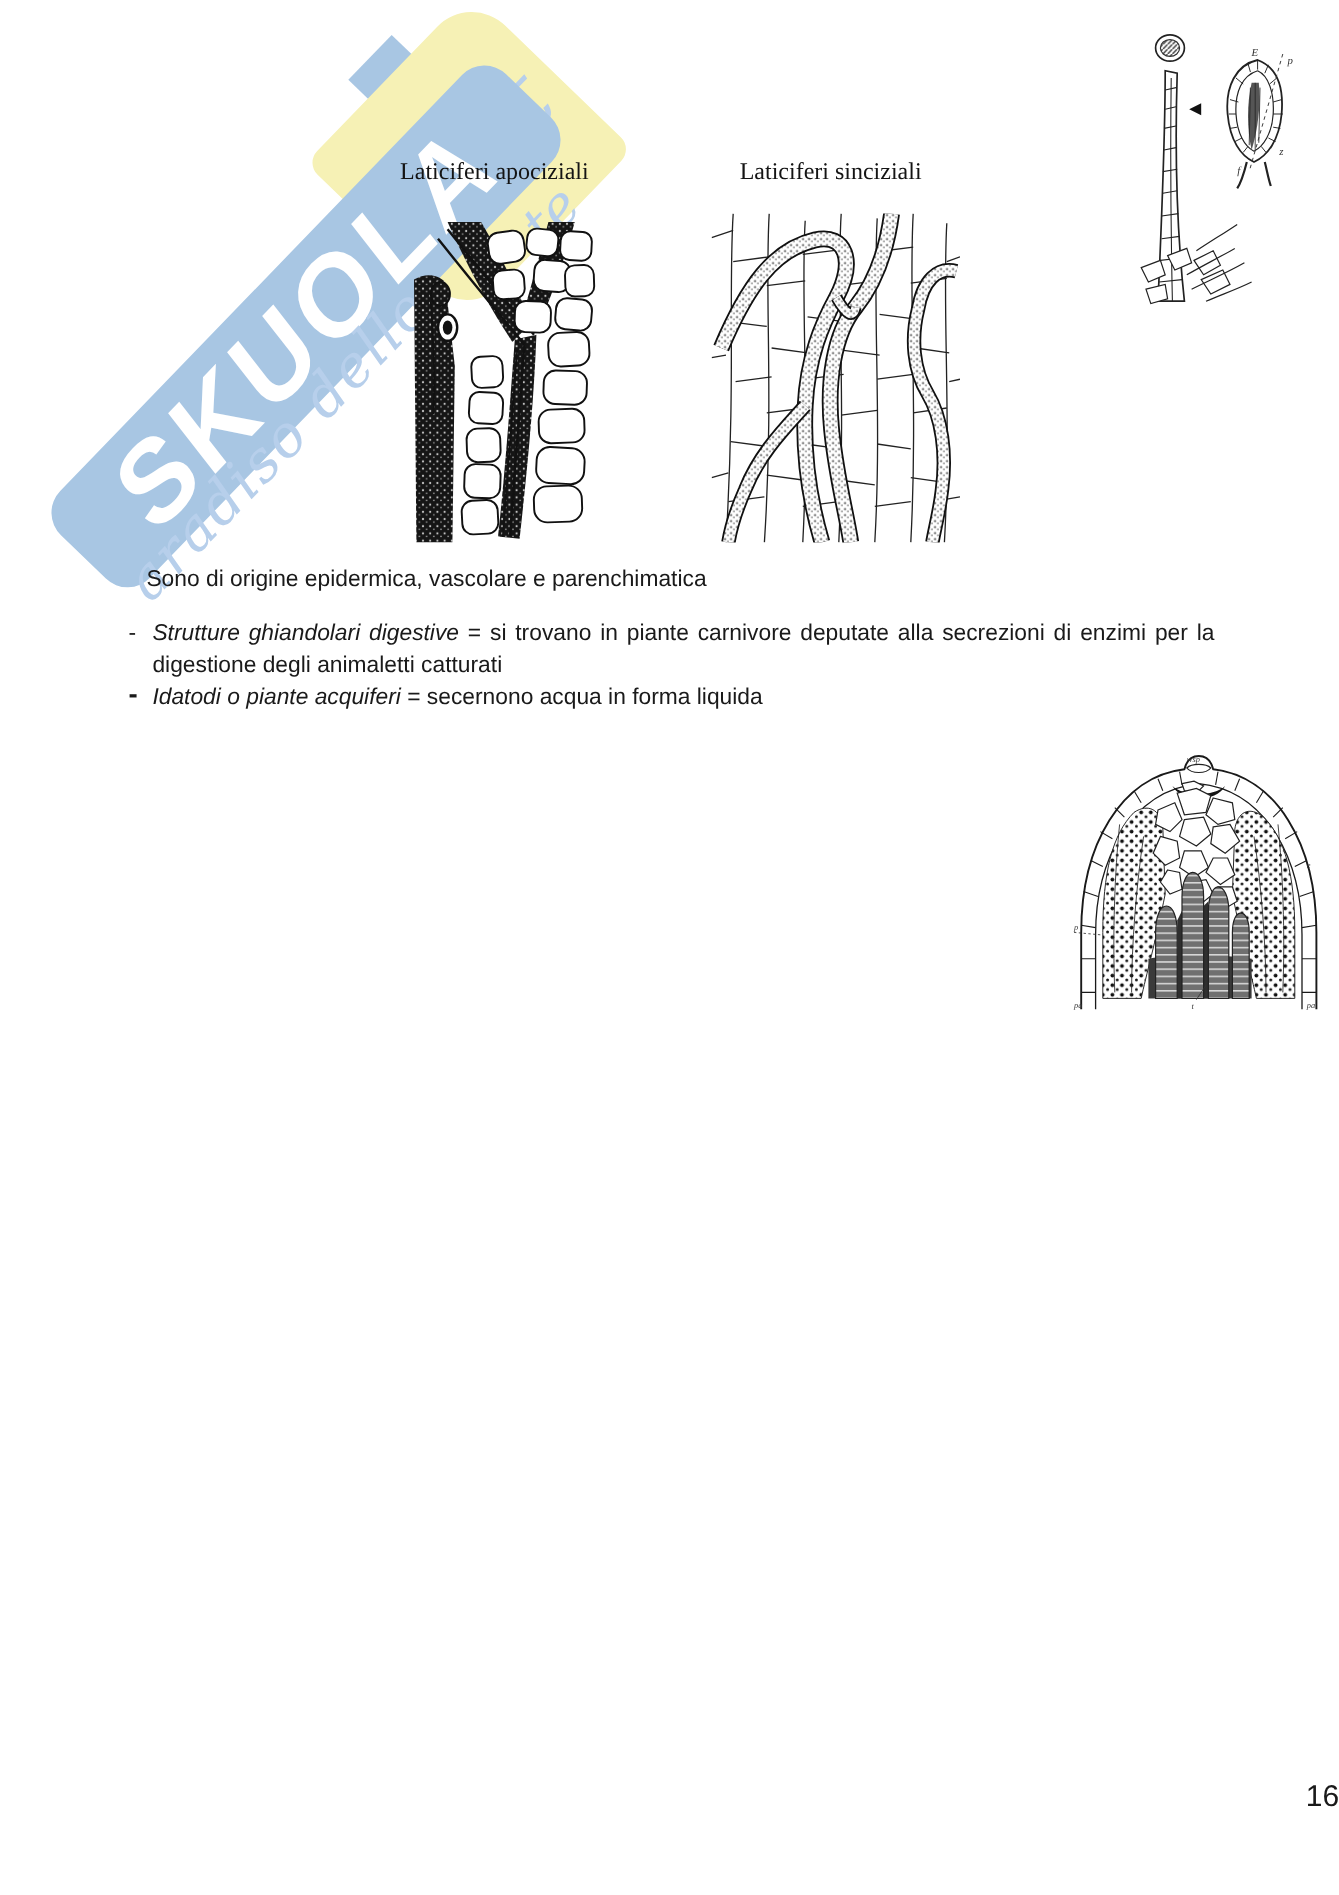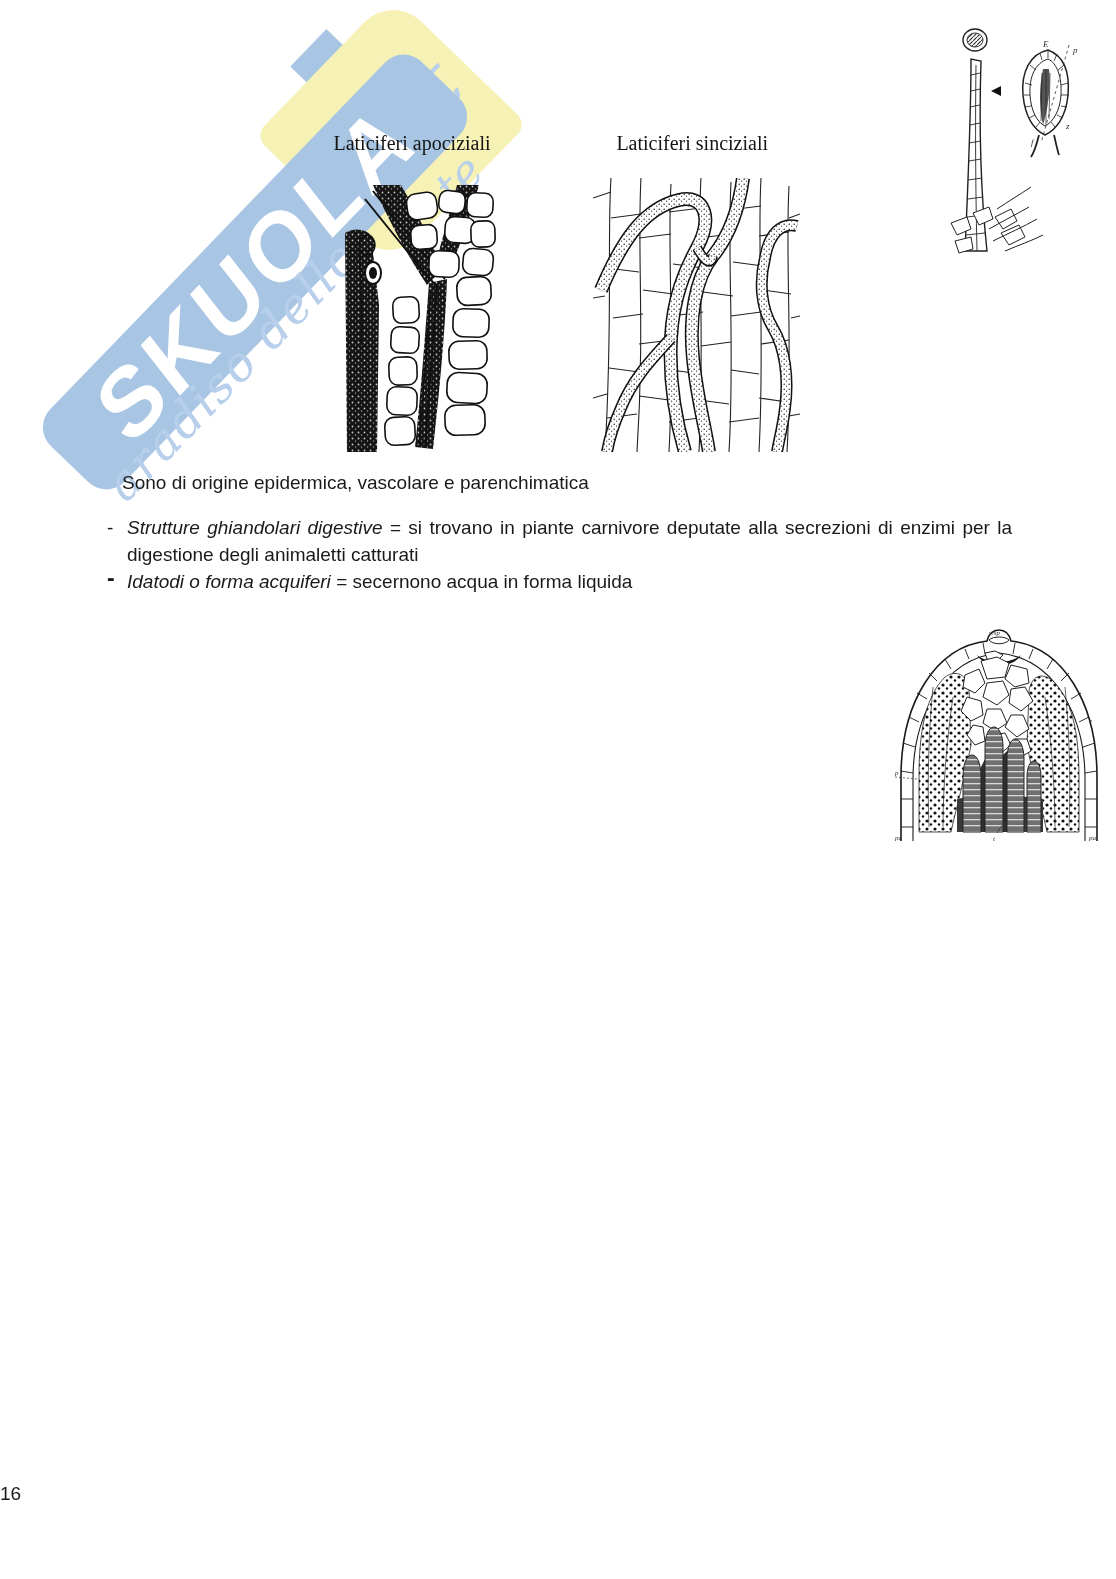--- a/index.html
+++ b/index.html
@@ -53,22 +53,22 @@
   .textblock p{margin:17px;}
   ul.items{list-style:none;margin:0;padding:0;width:907px;}
   ul.items li{
     position:relative;padding-left:22px;margin:0;line-height:27px;
     text-align:justify;
   }
   .dash{position:absolute;left:2px;top:0;}
   .dash.bold{font-weight:bold;font-size:23px;top:-3px;}
   .term{font-weight:normal;font-style:italic;}
   .pagenum{
-    position:absolute;left:0;top:1483px;width:100%;text-align:left;
-    font-size:19px;
+    position:absolute;left:0;top:1483px;width:100%;text-align:right;
+    font-size:25px;
   }
 </style>
 </head>
 <body>
 
 <div class="wm">
   <div class="wm-blue-tip"></div>
   <div class="wm-yellow"></div>
   <div class="wm-script wm-net">.net</div>
   <div class="wm-blue-band">
@@ -370,20 +370,20 @@
   <div class="textblock">
     <p>Sono di origine epidermica, vascolare e parenchimatica</p>
     <ul class="items">
       <li>
         <span class="dash">-</span>
         <span class="term">Strutture ghiandolari digestive</span>
         <span>= si trovano in piante carnivore deputate alla secrezioni di enzimi per la digestione degli animaletti catturati</span>
       </li>
       <li>
         <span class="dash bold">-</span>
-        <span class="term">Idatodi o forma acquiferi</span>
+        <span class="term">Idatodi o piante acquiferi</span>
         <span>= secernono acqua in forma liquida</span>
       </li>
     </ul>
   </div>
 
   <div class="pagenum">16</div>
 </div>
 
 </body></html>

